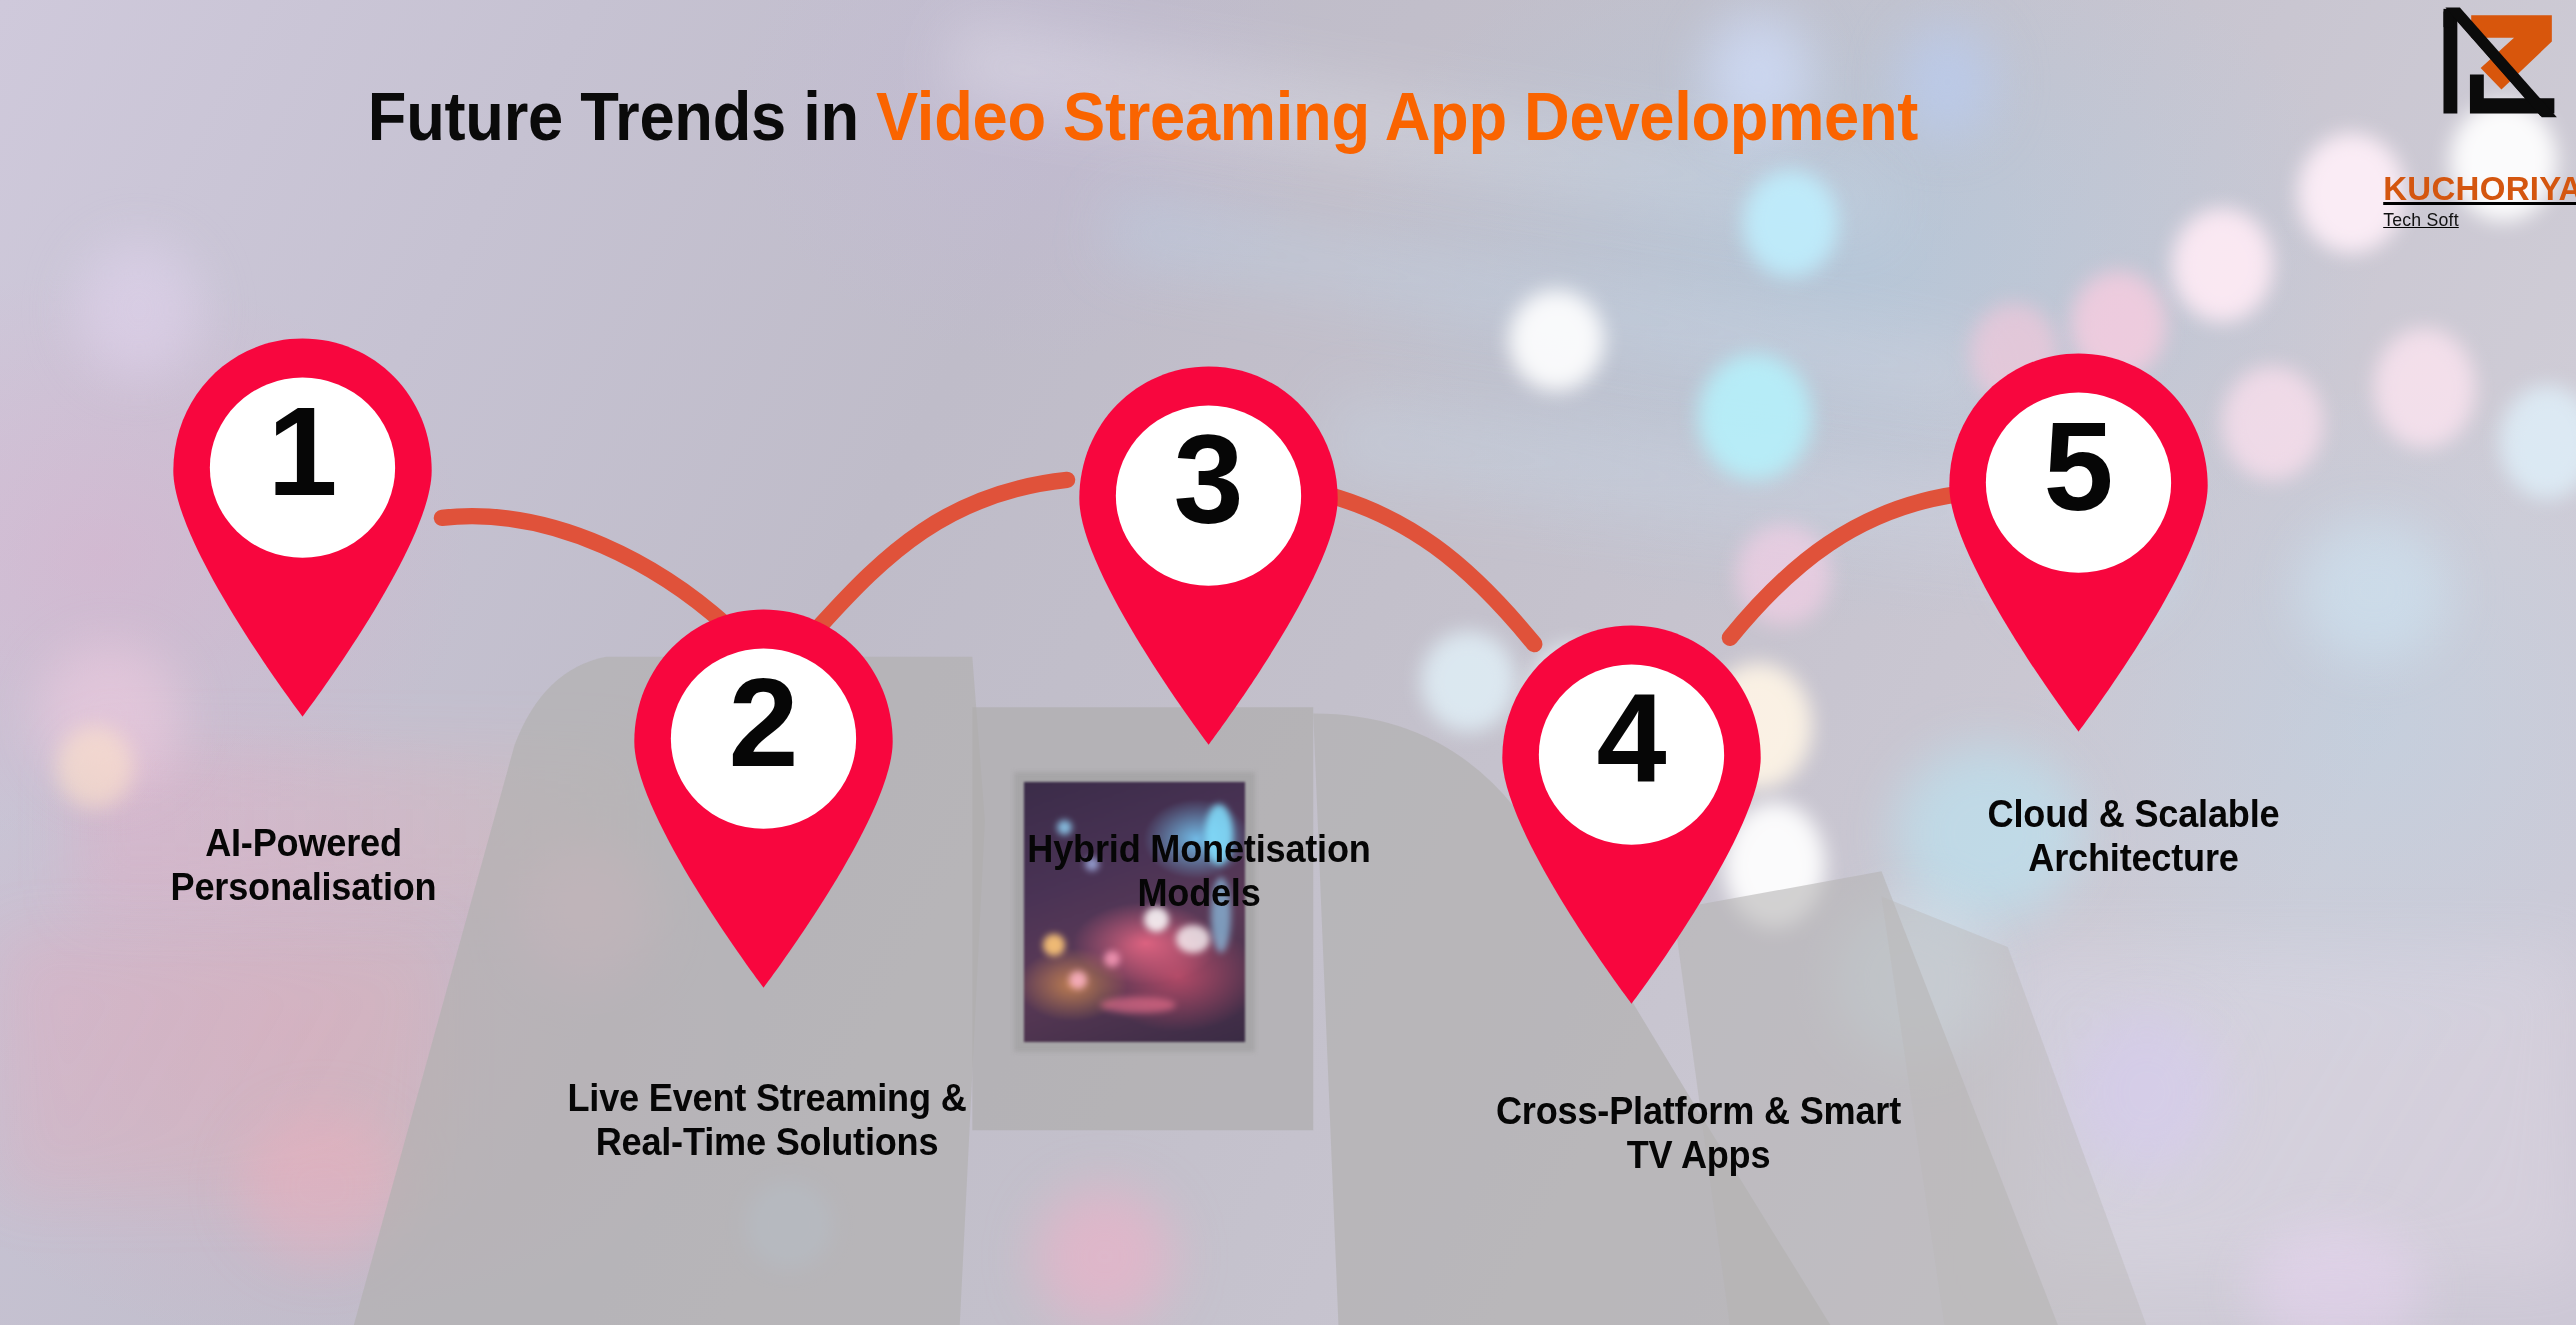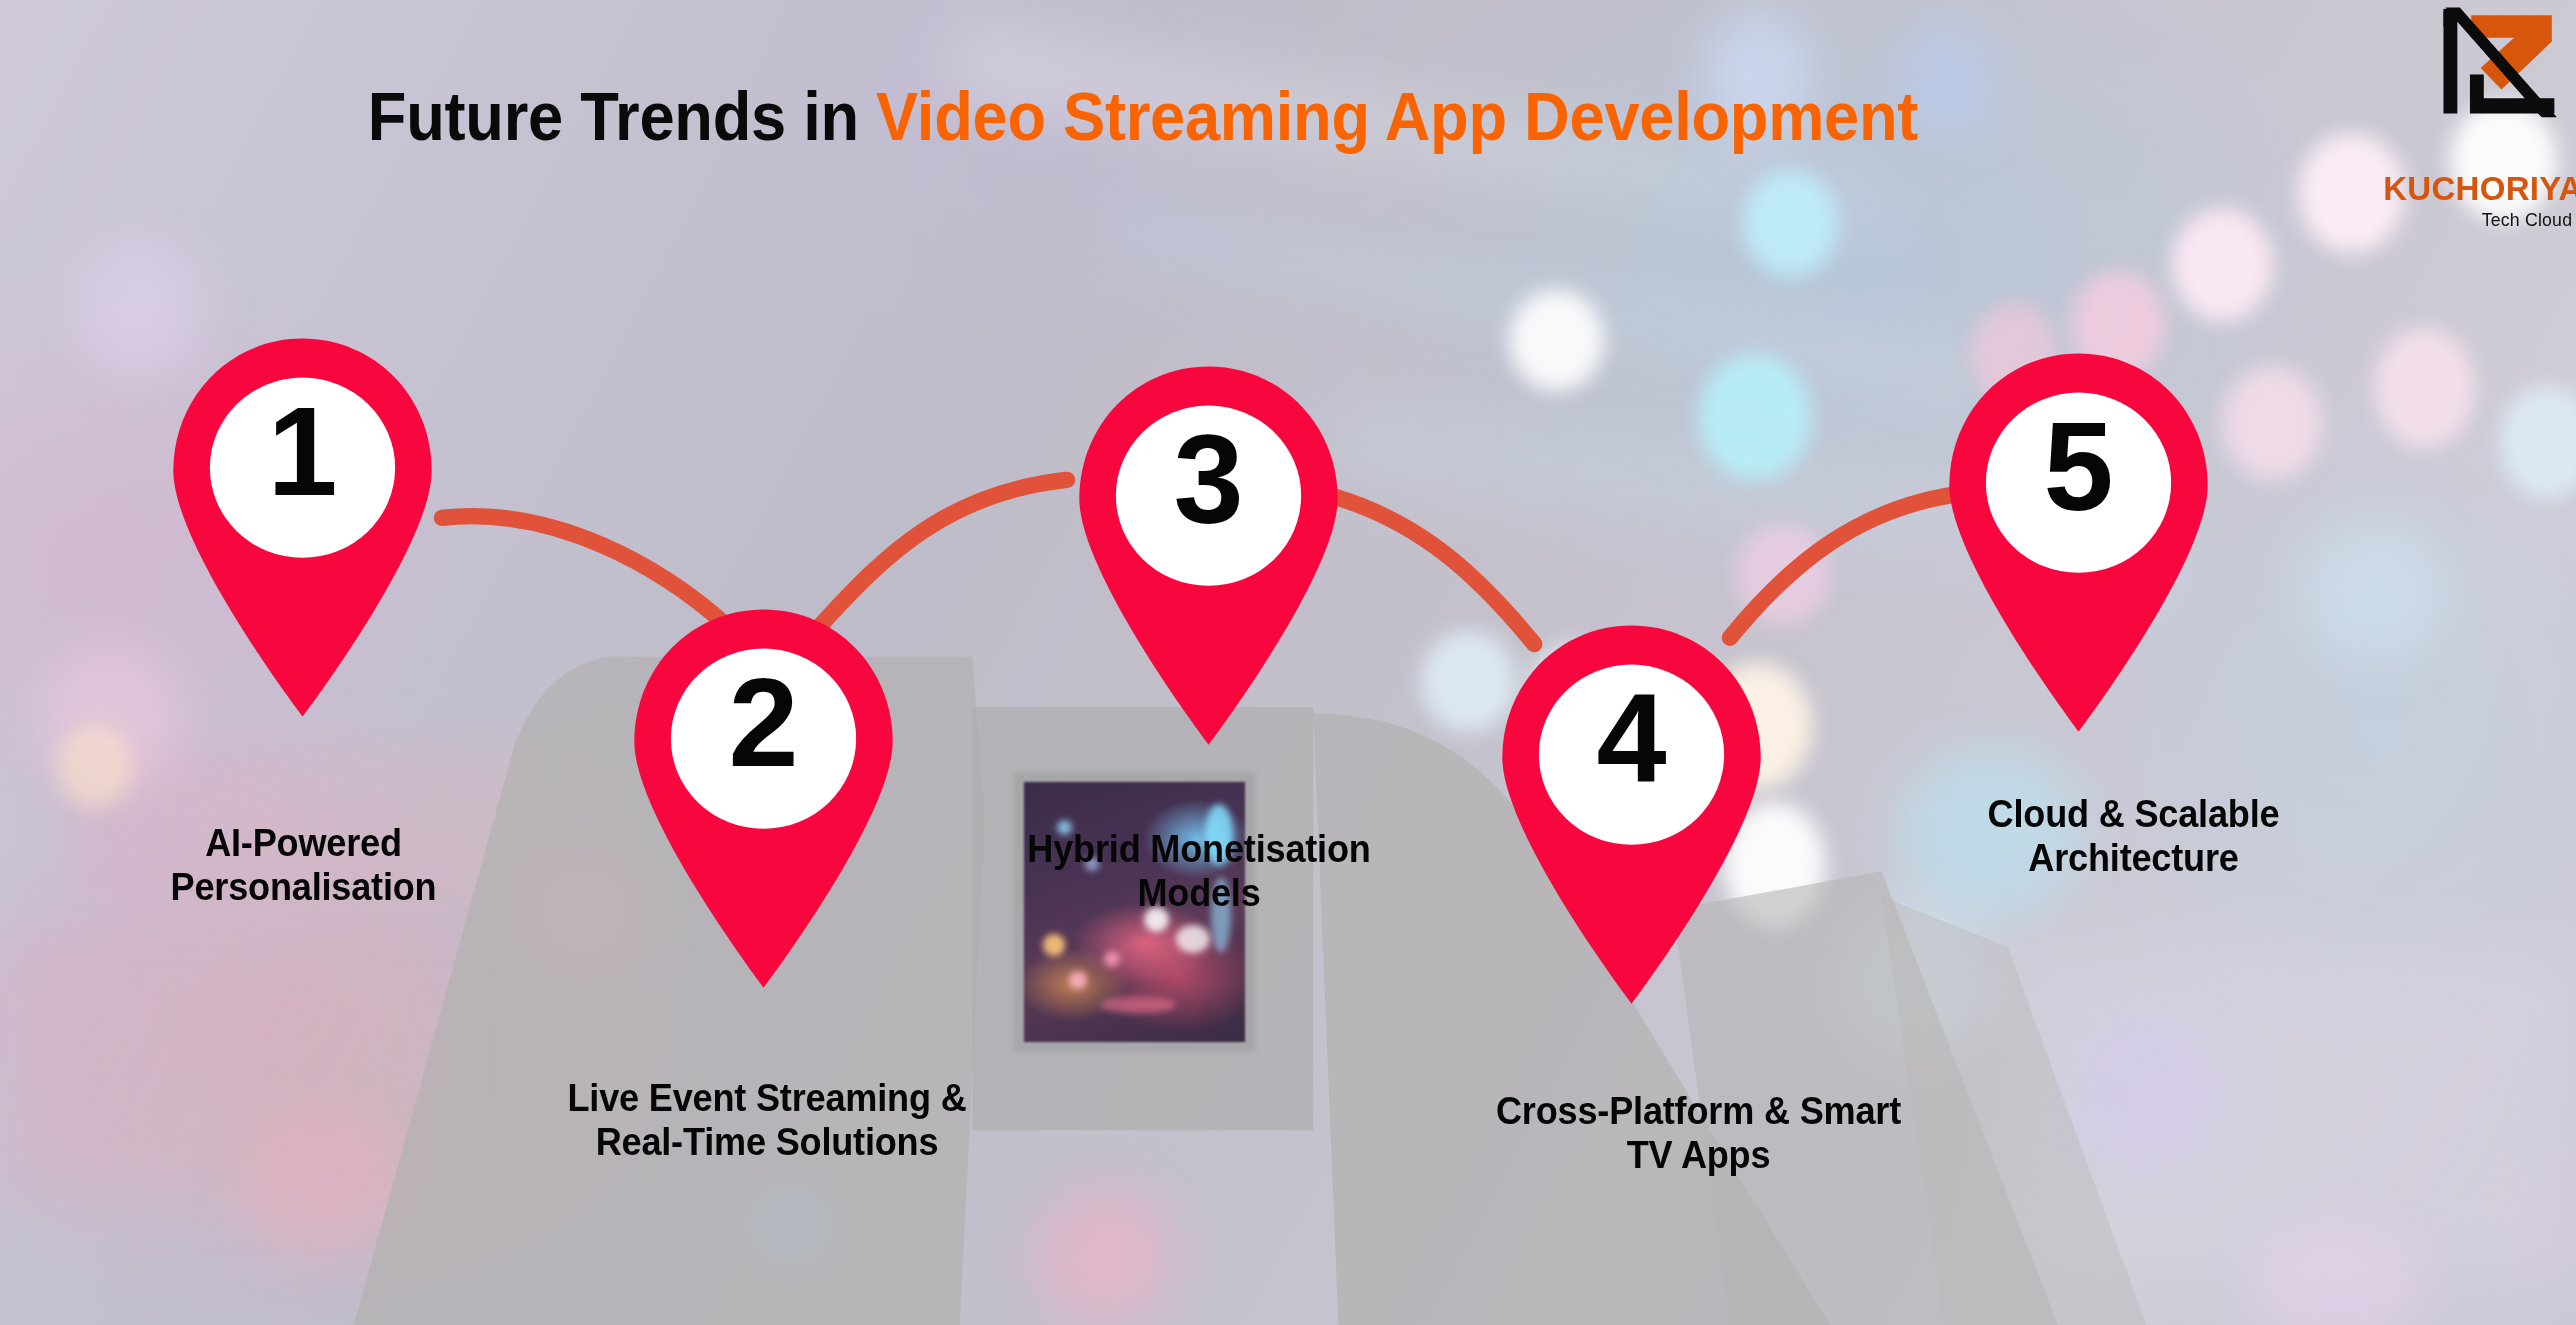--- a/index.html
+++ b/index.html
@@ -105,21 +105,22 @@
   }
   #title .t-black { color: #0a0a0a; }
   #title .t-orange { color: #FA6400; }
 
   
   #logo {
     position: absolute;
     right: 3.8px;
     top: 5px;
     width: 189px;
-    text-align: right;
+    text-align: left;
+    text-decoration: underline;
   }
   #logo-mark { position: relative; width: 189px; height: 169px; }
   #logo-name {
     font-size: 33px;
     font-weight: 700;
     color: #D4560F;
     letter-spacing: 0.3px;
     line-height: 1;
     margin-top: -2.5px;
   }
@@ -340,17 +341,17 @@
         <path d="M96 10 L118 10 L118 172 L96 172 Z" fill="#0b0b0b"></path>
         <path d="M100 6 L122 6 L272 176 L272 176 L250 176 Z" fill="#0b0b0b"></path>
         <path d="M96 6 L112 6 L112 35 L96 35 Z" fill="#0b0b0b"></path>
 
         <path d="M138 110 L160 110 L160 148 L272 148 L272 172 L138 172 Z" fill="#0b0b0b"></path>
 
         <path d="M99 4 L122 4 L276 178 L276 178 L252 178 Z" fill="#0b0b0b"></path>
       </svg>
     </div>
     <div id="logo-name">KUCHORIYA</div>
-    <div id="logo-sub">Tech Cloud</div>
+    <div id="logo-sub">Tech Soft</div>
   </div>
 
 </div>
 
 
 </body></html>

